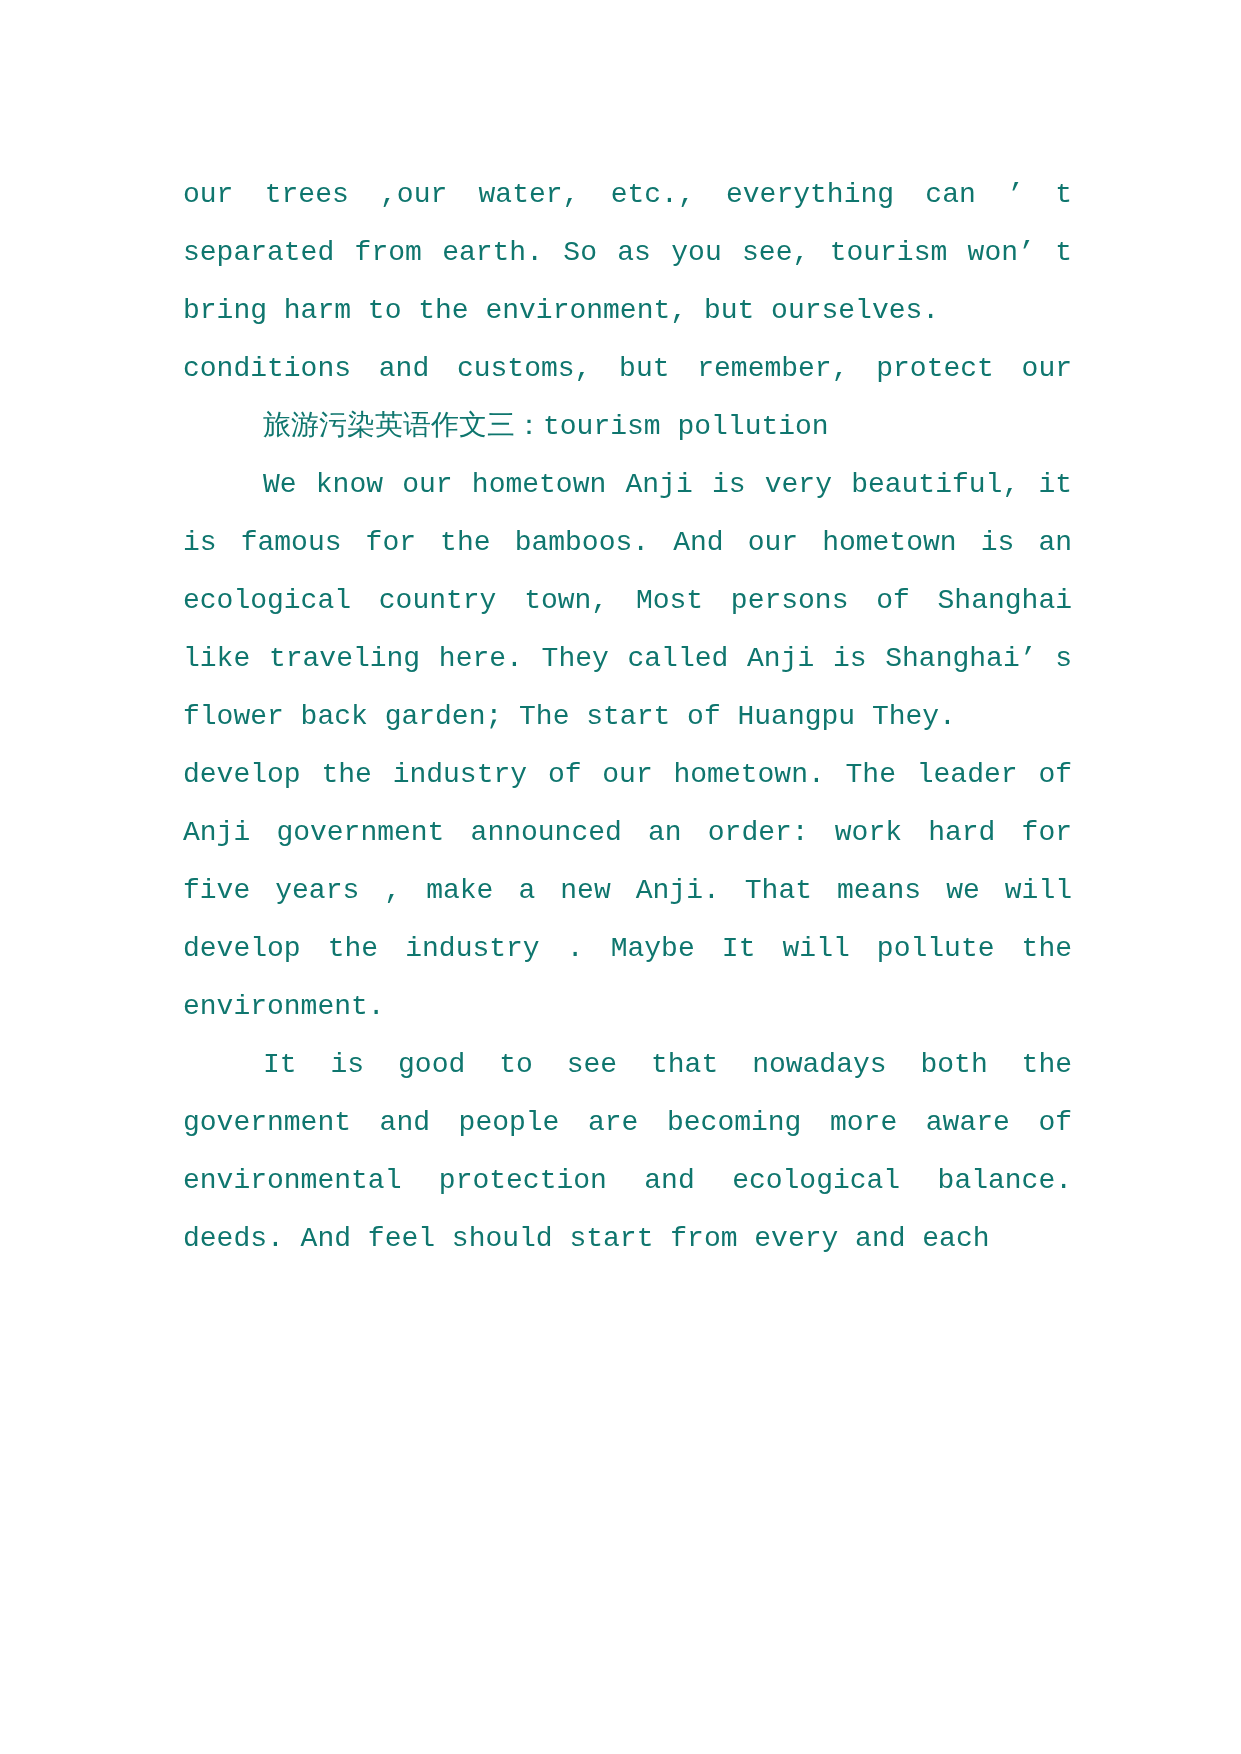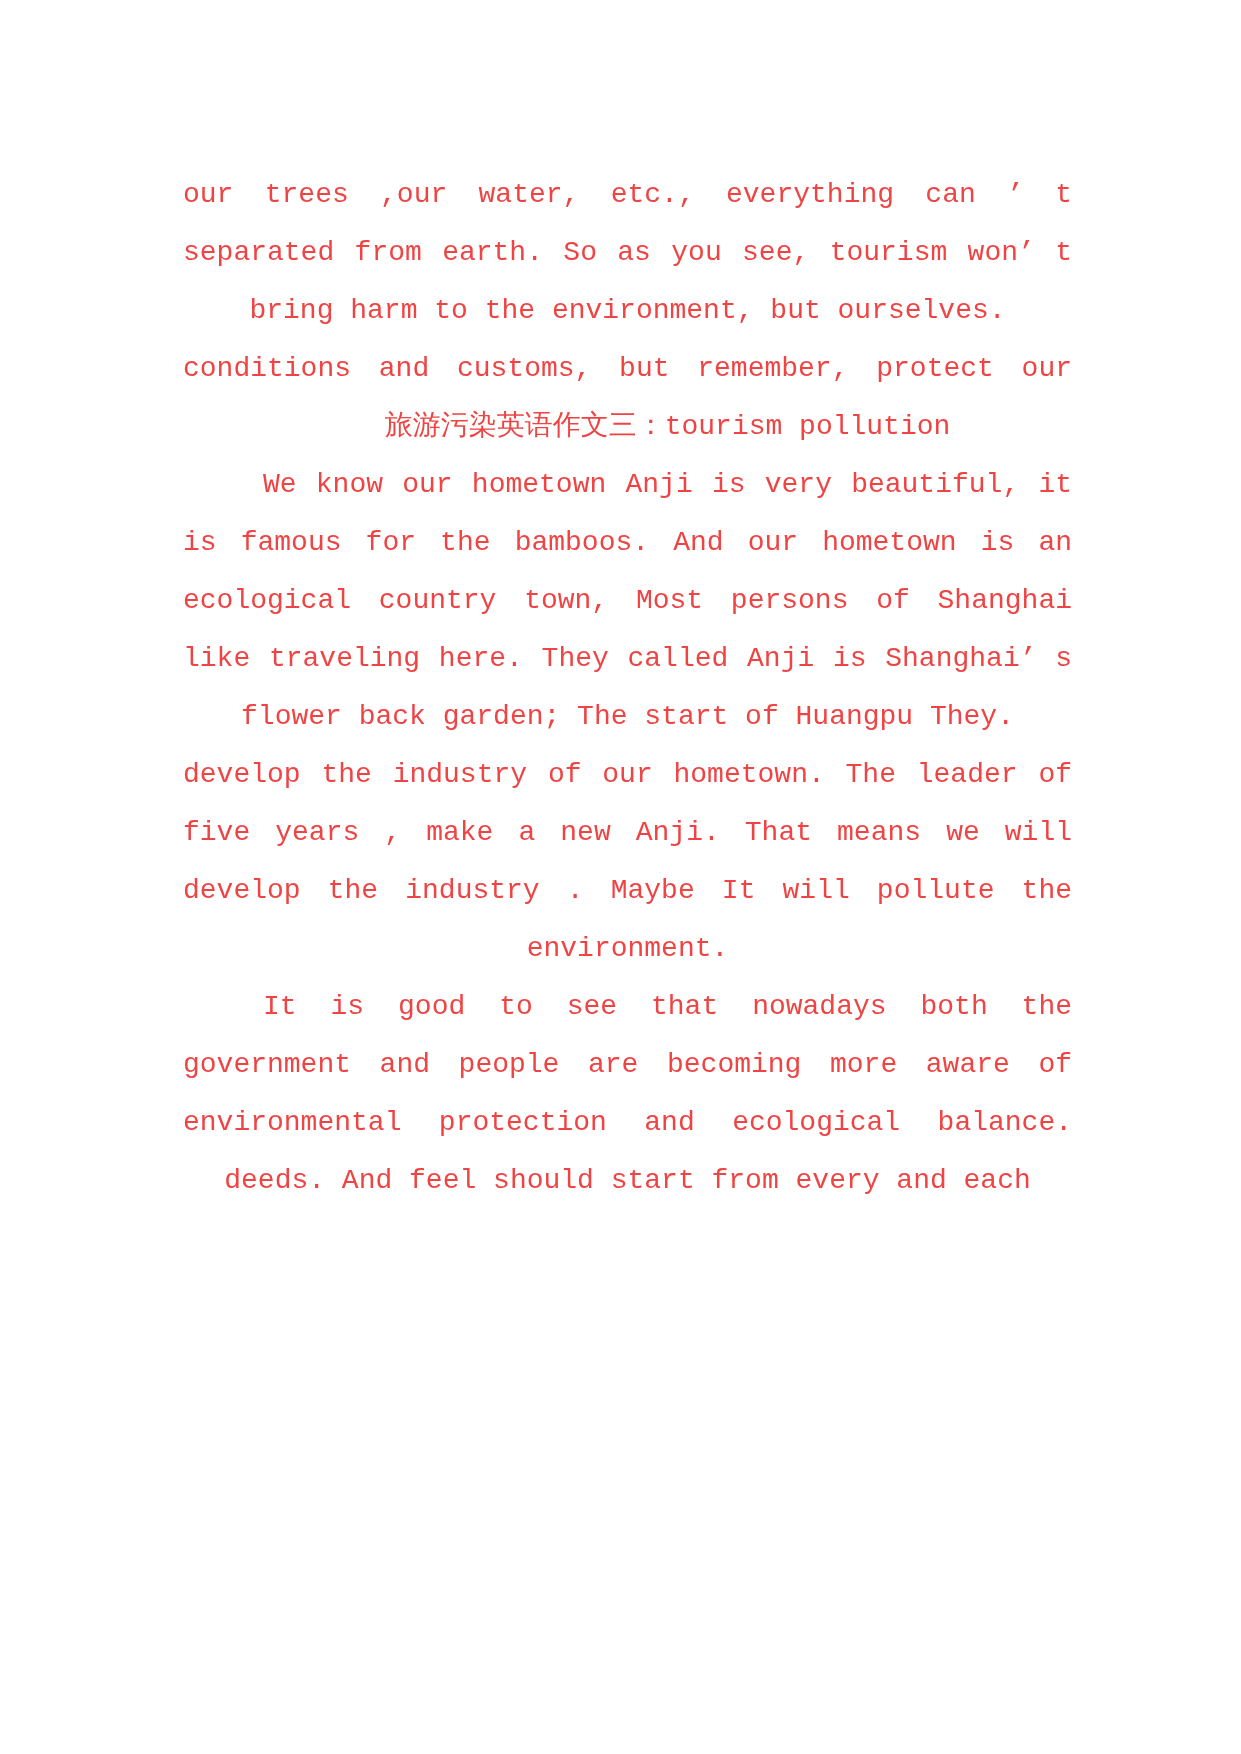--- a/index.html
+++ b/index.html
@@ -14,27 +14,27 @@
     background: #ffffff;
     overflow: hidden;
   }
   .textblock {
     position: absolute;
     left: 183px;
     top: 166px;
     width: 889px;
     font-family: "Liberation Mono", "DejaVu Sans Mono", monospace;
     font-size: 28px;
-    color: #ef4444;
+    color: #0f766e;
     -webkit-font-smoothing: antialiased;
   }
   .line {
     height: 58px;
     line-height: 58px;
-    text-align: center;
+    text-align: left;
     white-space: nowrap;
   }
   .line.justify {
     white-space: normal;
     text-align: justify;
     text-align-last: justify;
   }
   .line.indent {
     text-indent: 80px;
   }
@@ -48,20 +48,21 @@
       <div class="line justify">separated from earth. So as you see, tourism won’ t</div>
       <div class="line">bring harm to the environment, but ourselves.</div>
       <div class="line justify">conditions and customs, but remember, protect our</div>
       <div class="line indent">旅游污染英语作文三：tourism pollution</div>
       <div class="line indent justify">We know our hometown Anji is very beautiful, it</div>
       <div class="line justify">is famous for the bamboos. And our hometown is an</div>
       <div class="line justify">ecological country town, Most persons of Shanghai</div>
       <div class="line justify">like traveling here. They called Anji is Shanghai’ s</div>
       <div class="line">flower back garden; The start of Huangpu They.</div>
       <div class="line justify">develop the industry of our hometown. The leader of</div>
+      <div class="line justify">Anji government announced an order: work hard for</div>
       <div class="line justify">five years , make a new Anji. That means we will</div>
       <div class="line justify">develop the industry . Maybe It will pollute the</div>
       <div class="line">environment.</div>
       <div class="line indent justify">It is good to see that nowadays both the</div>
       <div class="line justify">government and people are becoming more aware of</div>
       <div class="line justify">environmental protection and ecological balance.</div>
       <div class="line">deeds. And feel should start from every and each</div>
     </div>
 </div>
 

